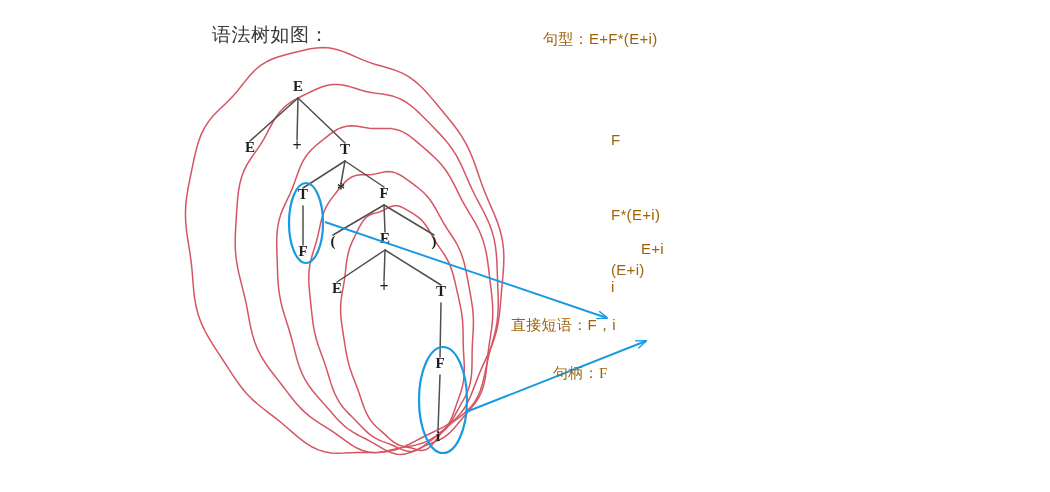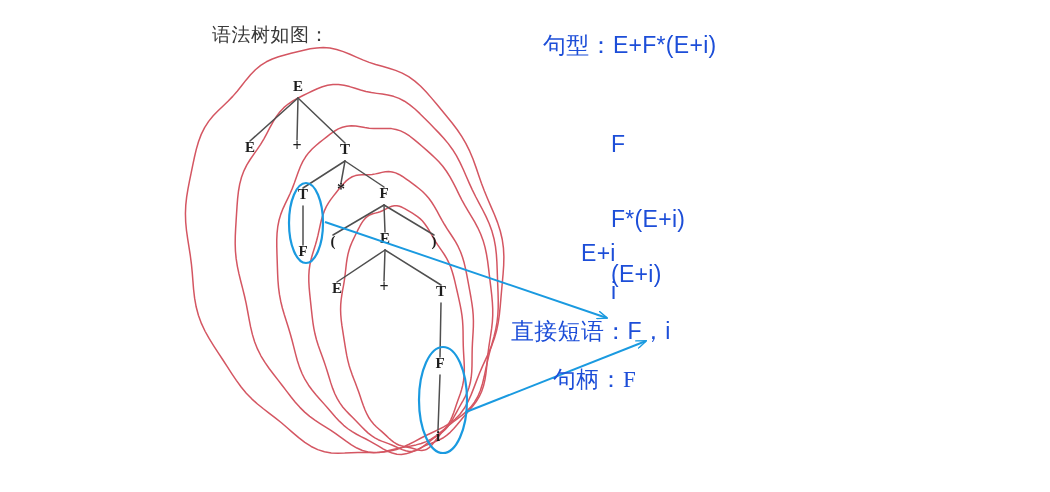--- a/index.html
+++ b/index.html
@@ -31,22 +31,22 @@
     position: absolute;
     left: 212px;
     top: 22px;
     font-size: 19px;
     color: #3a3a3a;
     letter-spacing: 0.5px;
     white-space: nowrap;
   }
   .rt-line {
     position: absolute;
-    font-size: 23px;
-    color: #1d4ed8;
+    font-size: 15px;
+    color: #a16207;
     white-space: nowrap;
     letter-spacing: 0.3px;
   }
   .node-label {
     font-family: "Liberation Serif", serif;
     font-weight: bold;
     font-size: 15px;
     fill: #1d1d1d;
   }
   .node-label-op {
@@ -124,21 +124,21 @@
 
   <div class="rt-line" style="left:543px; top:30px;">句型：E+F*(E+i)</div>
 
 
   <div class="rt-line" style="left:611px; top:131px;">F</div>
 
   <div class="rt-line" style="left:611px; top:170px;margin-top:36px;">F*(E+i)</div>
 
   <div class="rt-line" style="left:611px; top:221px;margin-top:40px;">(E+i)</div>
 
-  <div class="rt-line" style="left:581px; top:240px;">E+i</div>
+  <div class="rt-line" style="left:641px; top:240px;">E+i</div>
 
   <div class="rt-line" style="left:611px; top:278px;">i</div>
 
   <div class="rt-line" style="left:511px; top:316px;text-align:right;">直接短语：F，i</div>
 
   <div class="rt-line" style="left:553px; top:364px;font-family:Liberation Serif, serif;">句柄：F</div>
 
 </div>
 
 </body></html>

